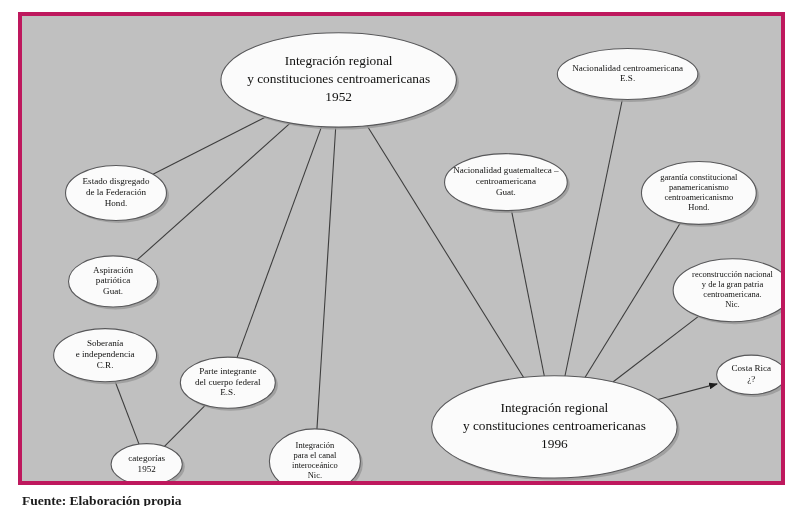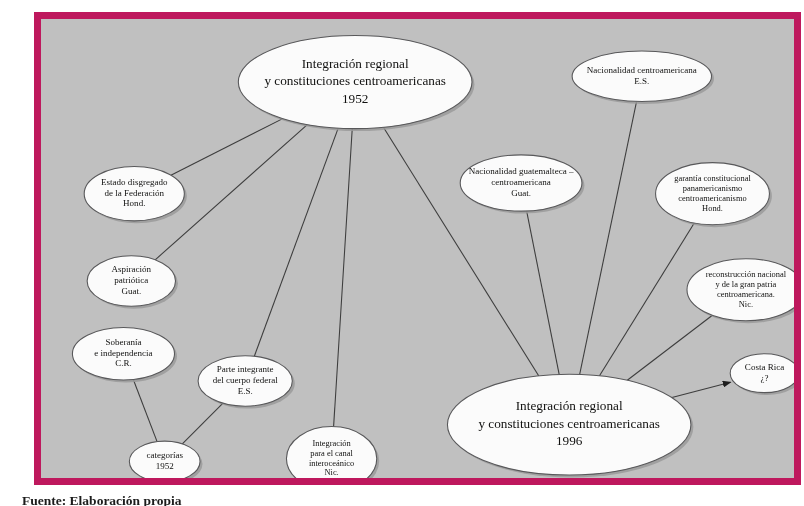--- a/index.html
+++ b/index.html
@@ -21,24 +21,23 @@
     width: 804px;
     height: 506px;
   }
   #diagram-panel {
     position: absolute;
     left: 18px;
     top: 12px;
     width: 767px;
     height: 473px;
     background: #c0c0c0;
-    border: 7px solid #be185d;
+    border: 4px solid #be185d;
     box-sizing: border-box;
     overflow: hidden;
-    margin-left: 16px;
   }
   #diagram-svg {
     display: block;
     width: 100%;
     height: 100%;
   }
   .edge-line {
     stroke: #3d3d3d;
     stroke-width: 1.1;
     fill: none;

